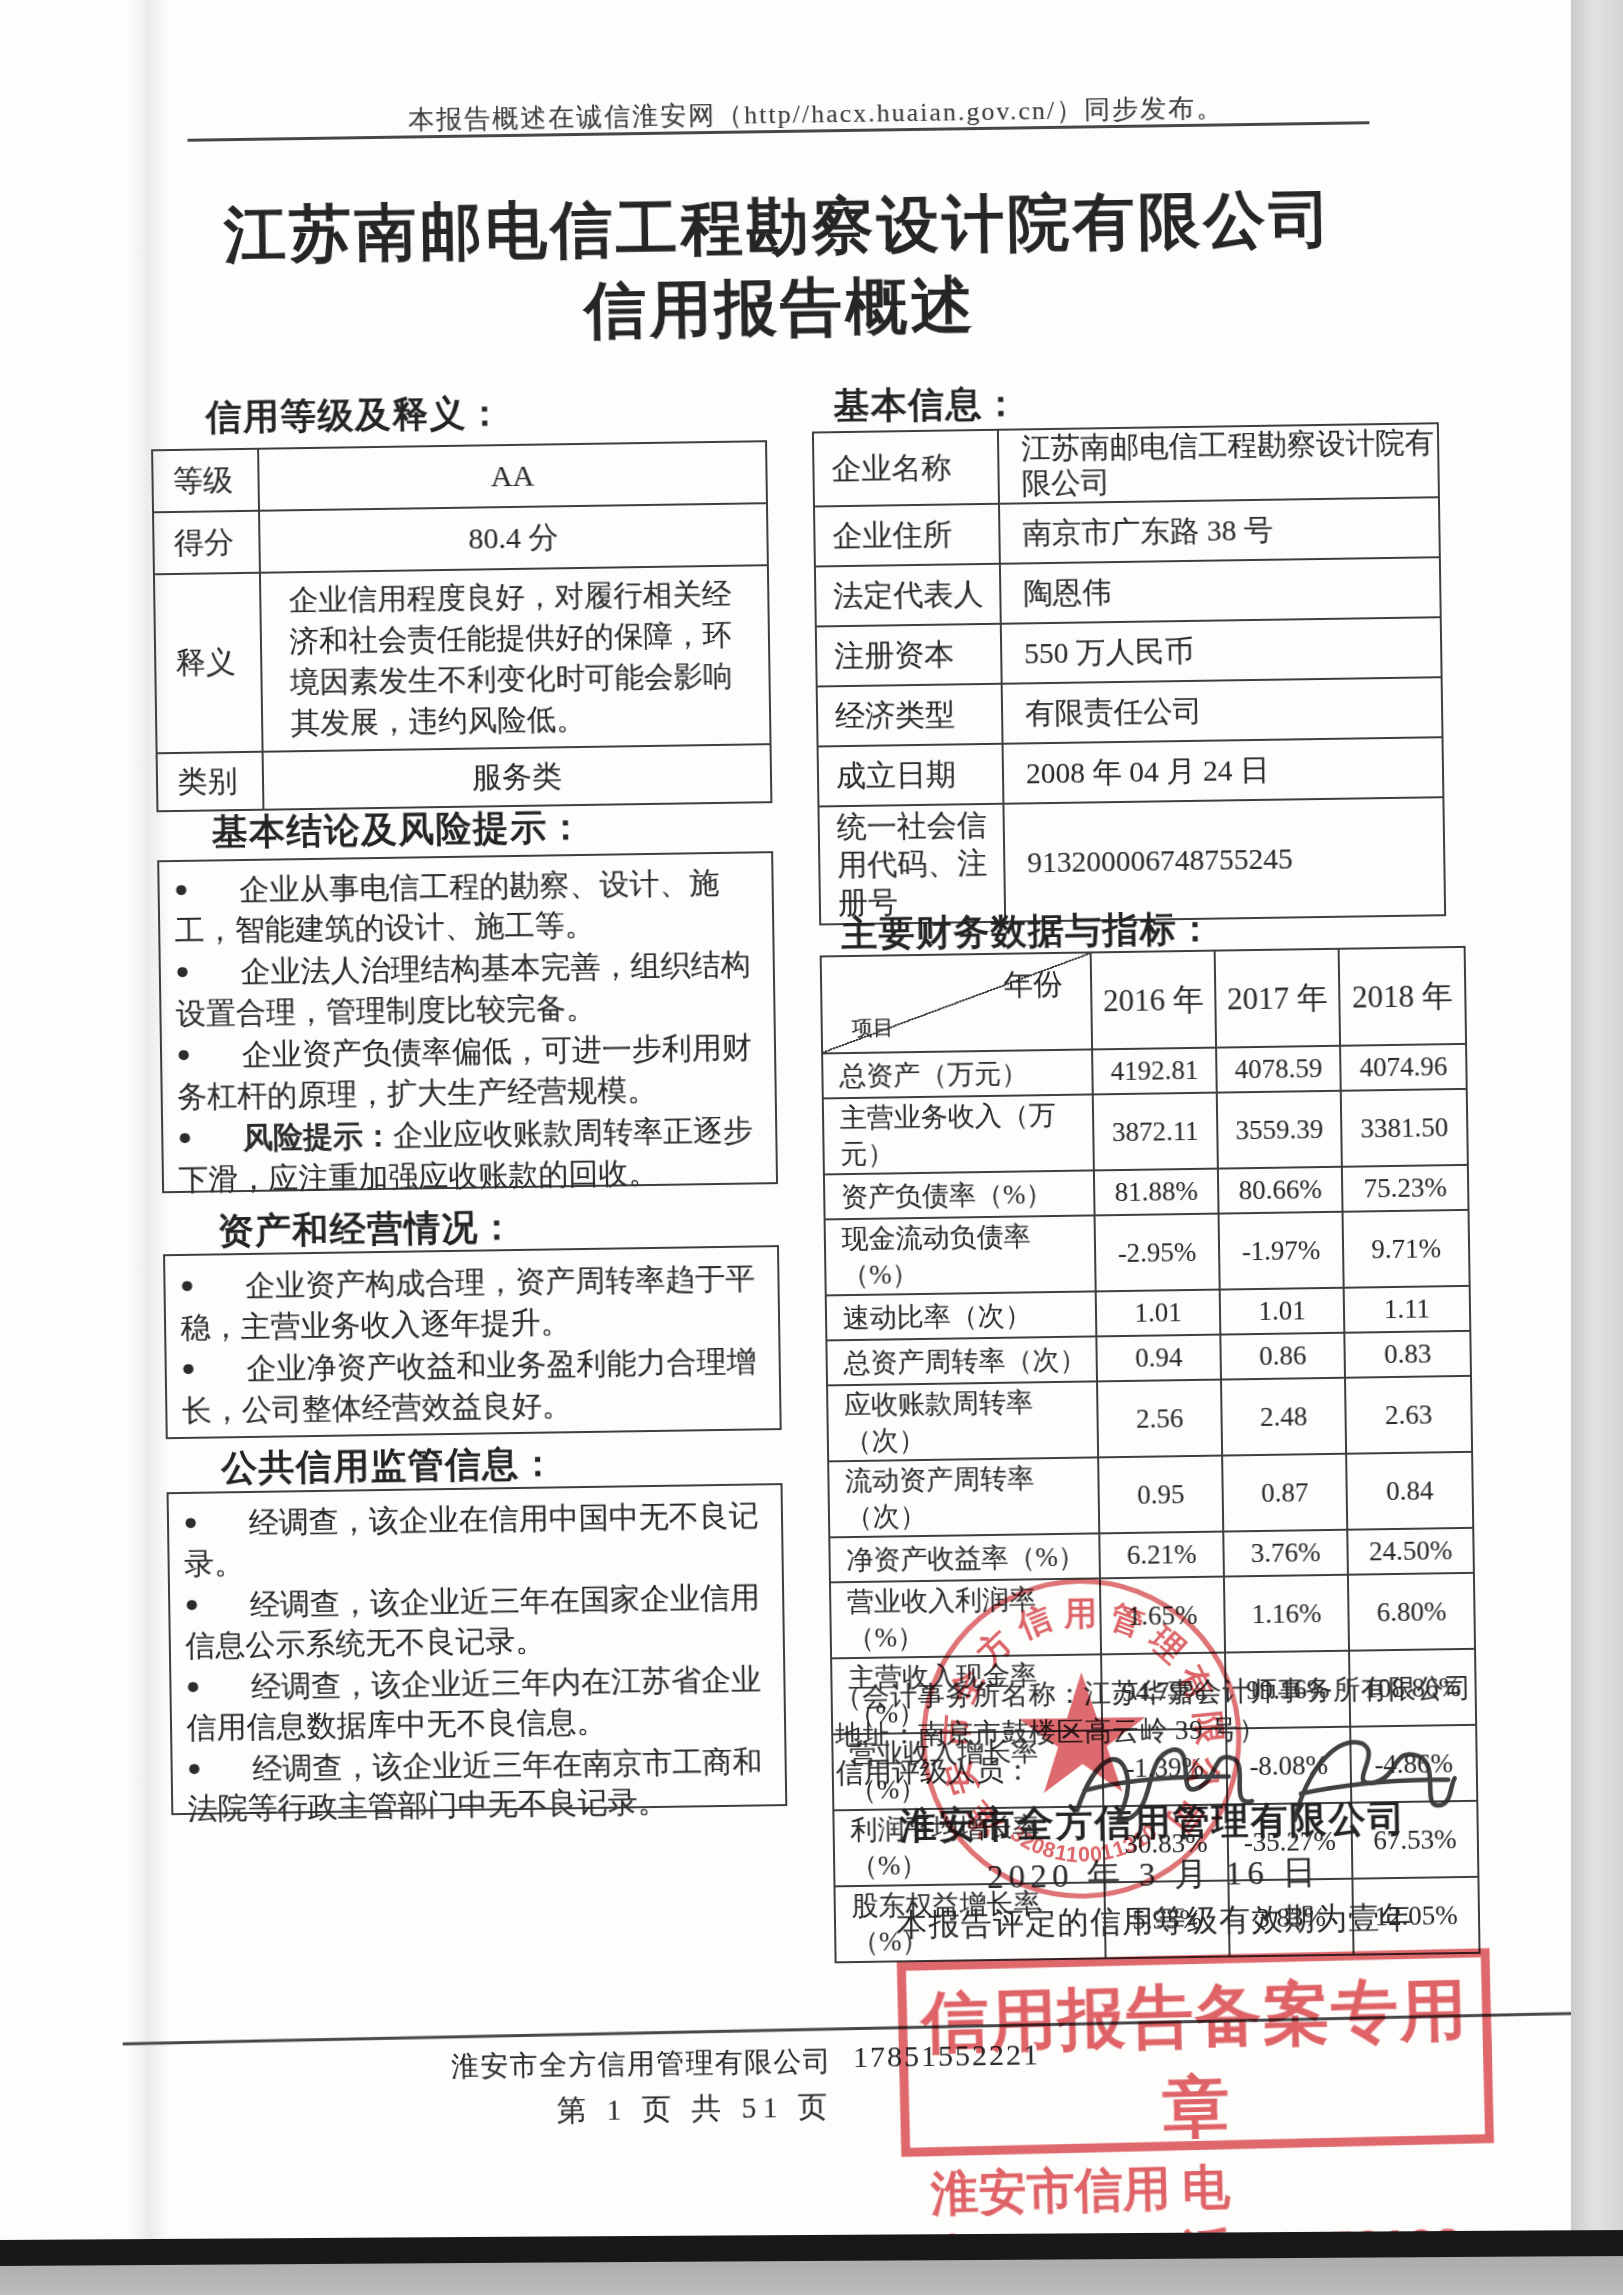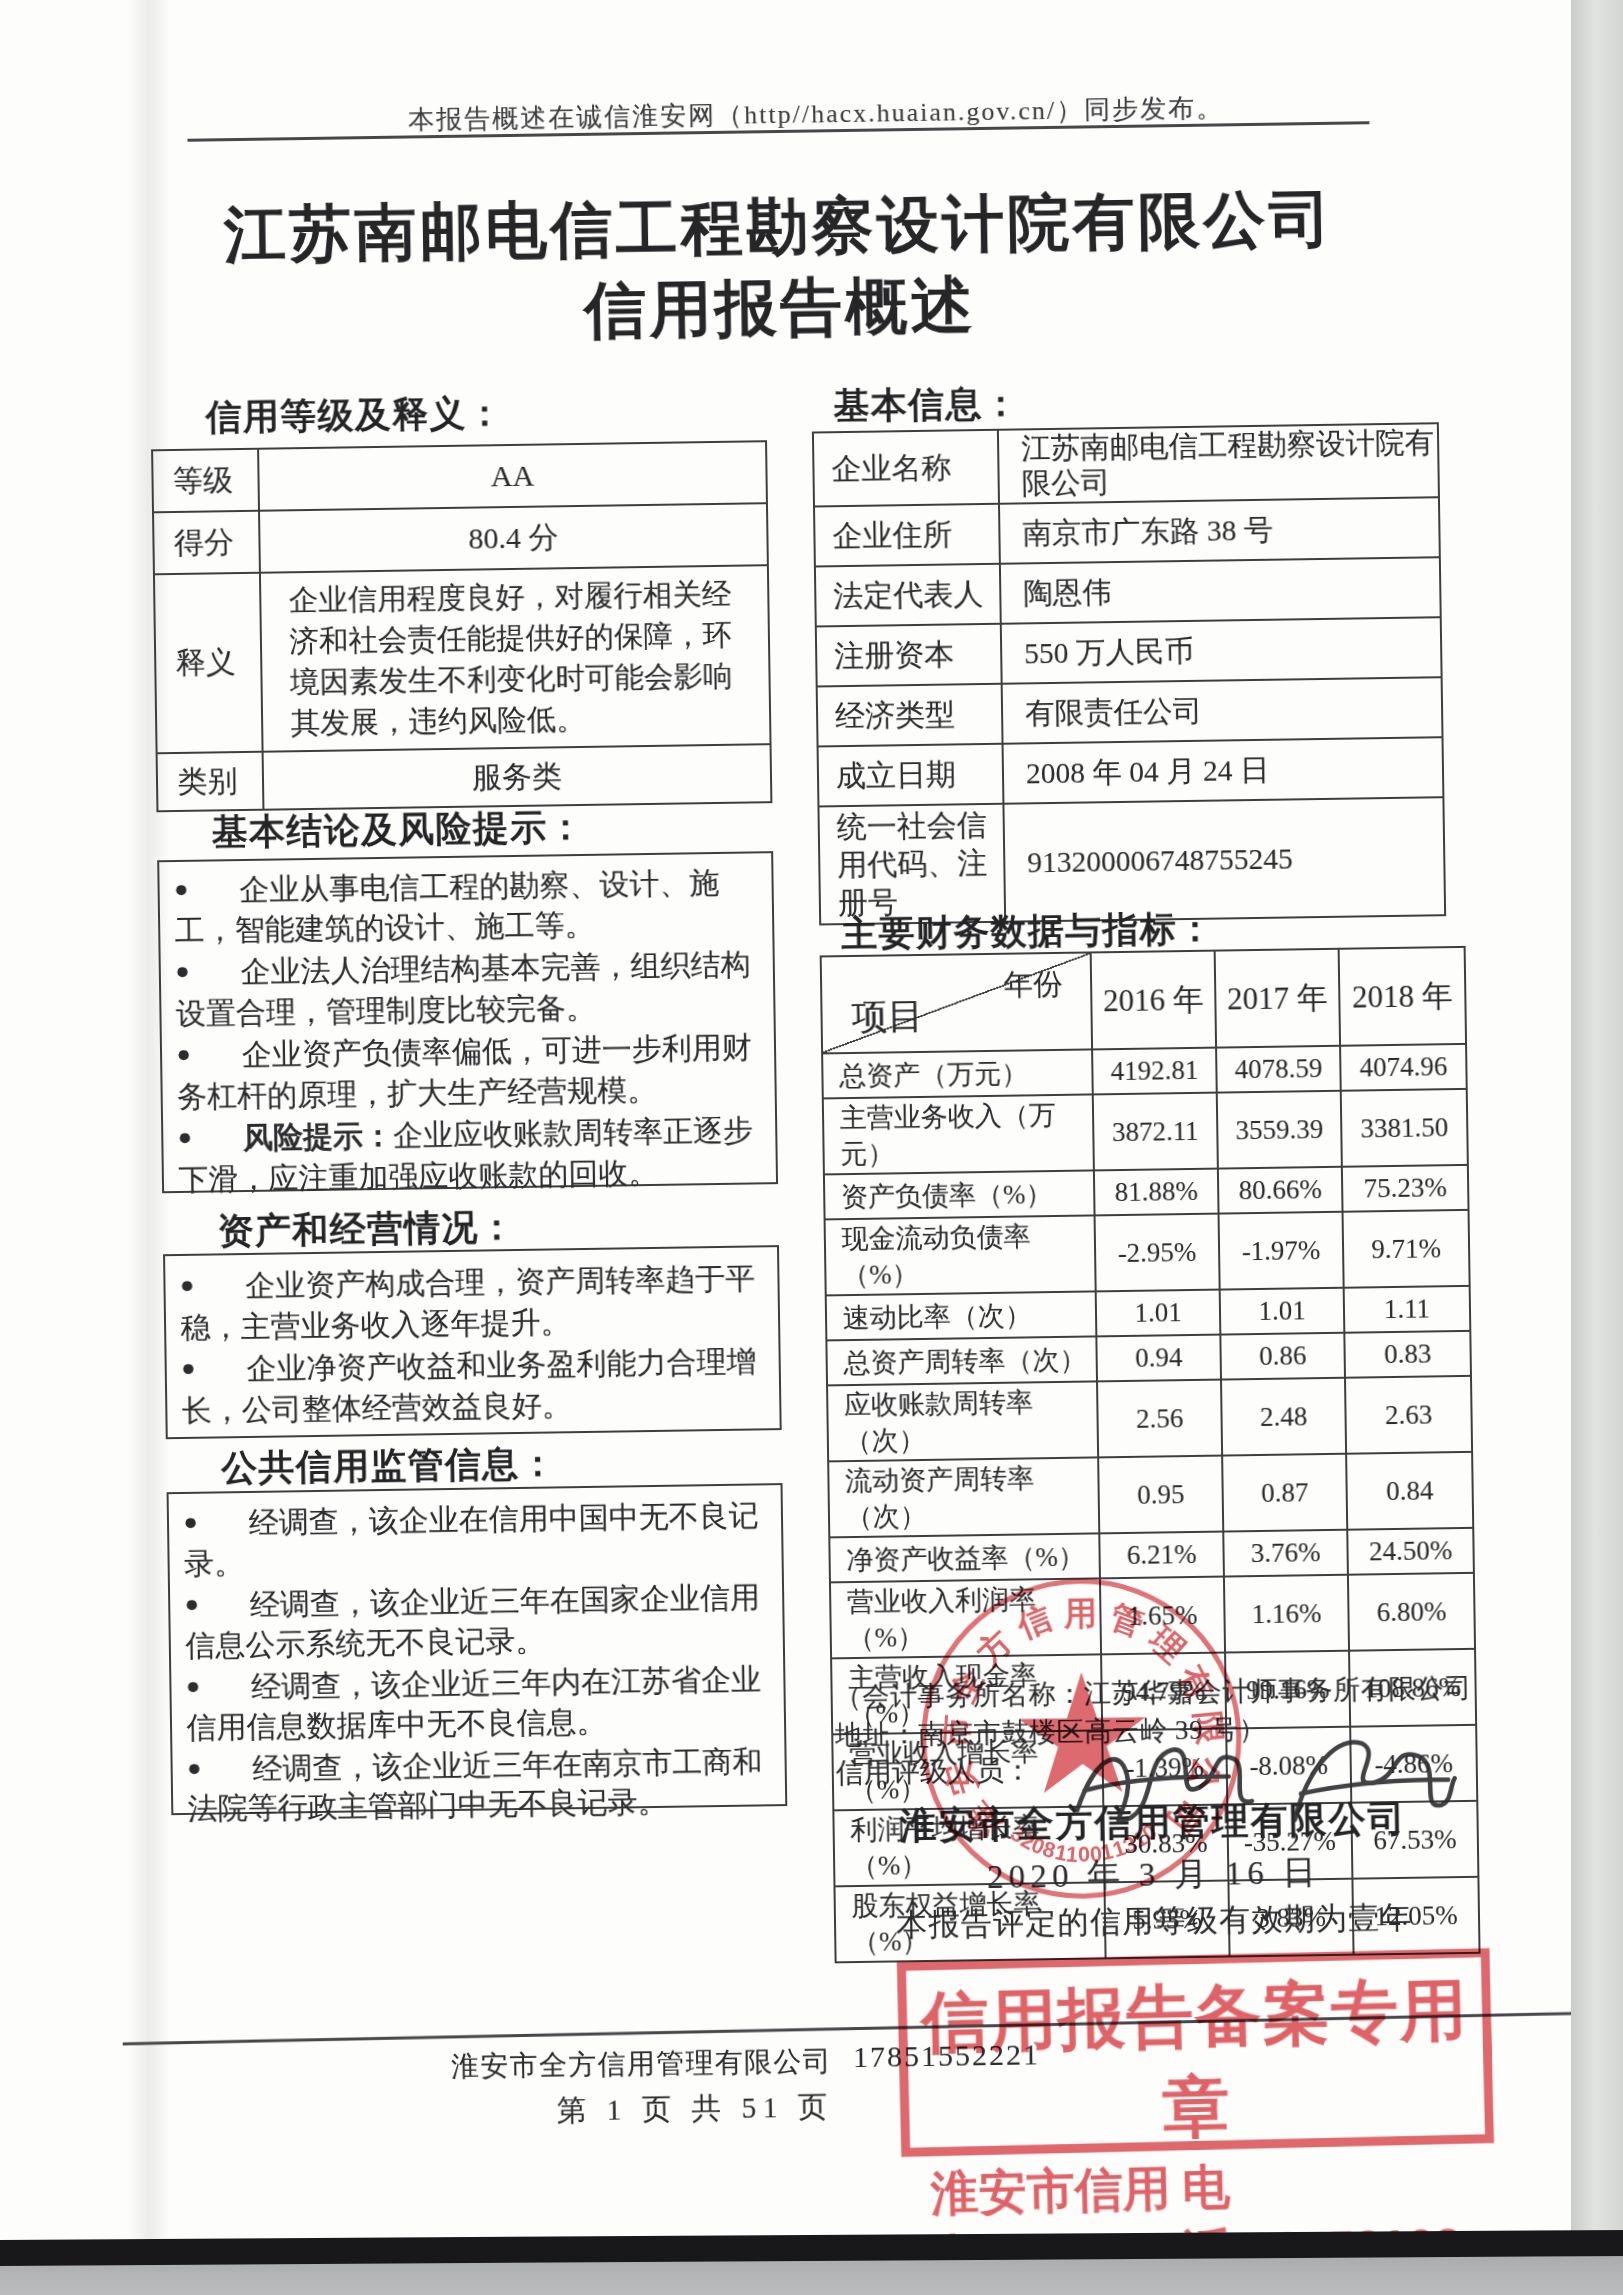--- a/index.html
+++ b/index.html
@@ -48,21 +48,21 @@
   .t-basic td.lbl{text-align:left;padding-left:17px;line-height:38px;}
   .t-basic td.val{text-align:left;padding-left:22px;line-height:35px;font-size:29.5px;}
 
   .t-fin td{font-size:27px;}
   .t-fin td.lbl{text-align:left;padding-left:15.7px;}
   .t-fin td.num{text-align:center;}
   .t-fin td.year{text-align:center;font-size:31px;}
   .diag{position:relative;
       background-image:linear-gradient(to bottom right,transparent 49.55%,#3e3e40 49.55%,#3e3e40 50.45%,transparent 50.45%);}
   .diag .c-top{position:absolute;top:10.5px;right:27.5px;font-size:29.5px;}
-  .diag .c-bot{position:absolute;bottom:10.5px;left:29px;font-size:36px;}
+  .diag .c-bot{position:absolute;bottom:10.5px;left:29px;font-size:21px;}
 
   .box{position:absolute;left:161px;width:616px;border:2.6px solid #3e3e40;
       padding:6.5px 14.4px 0 14.4px;box-sizing:border-box;font-size:30px;color:#2c2c2e;
       text-shadow:0 0 0.7px rgba(40,40,40,0.22);}
   .box p{margin:0;}
   .bullet .dot{font-size:23.6px;margin-right:51px;vertical-align:3.9px;}
   .bullet b{font-family:"Liberation Sans",sans-serif;font-weight:700;}
 
   .note-line{font-size:27px;letter-spacing:0.7px;}
   .company-line{left:822px;width:641px;text-align:center;font-size:37px;font-weight:700;

